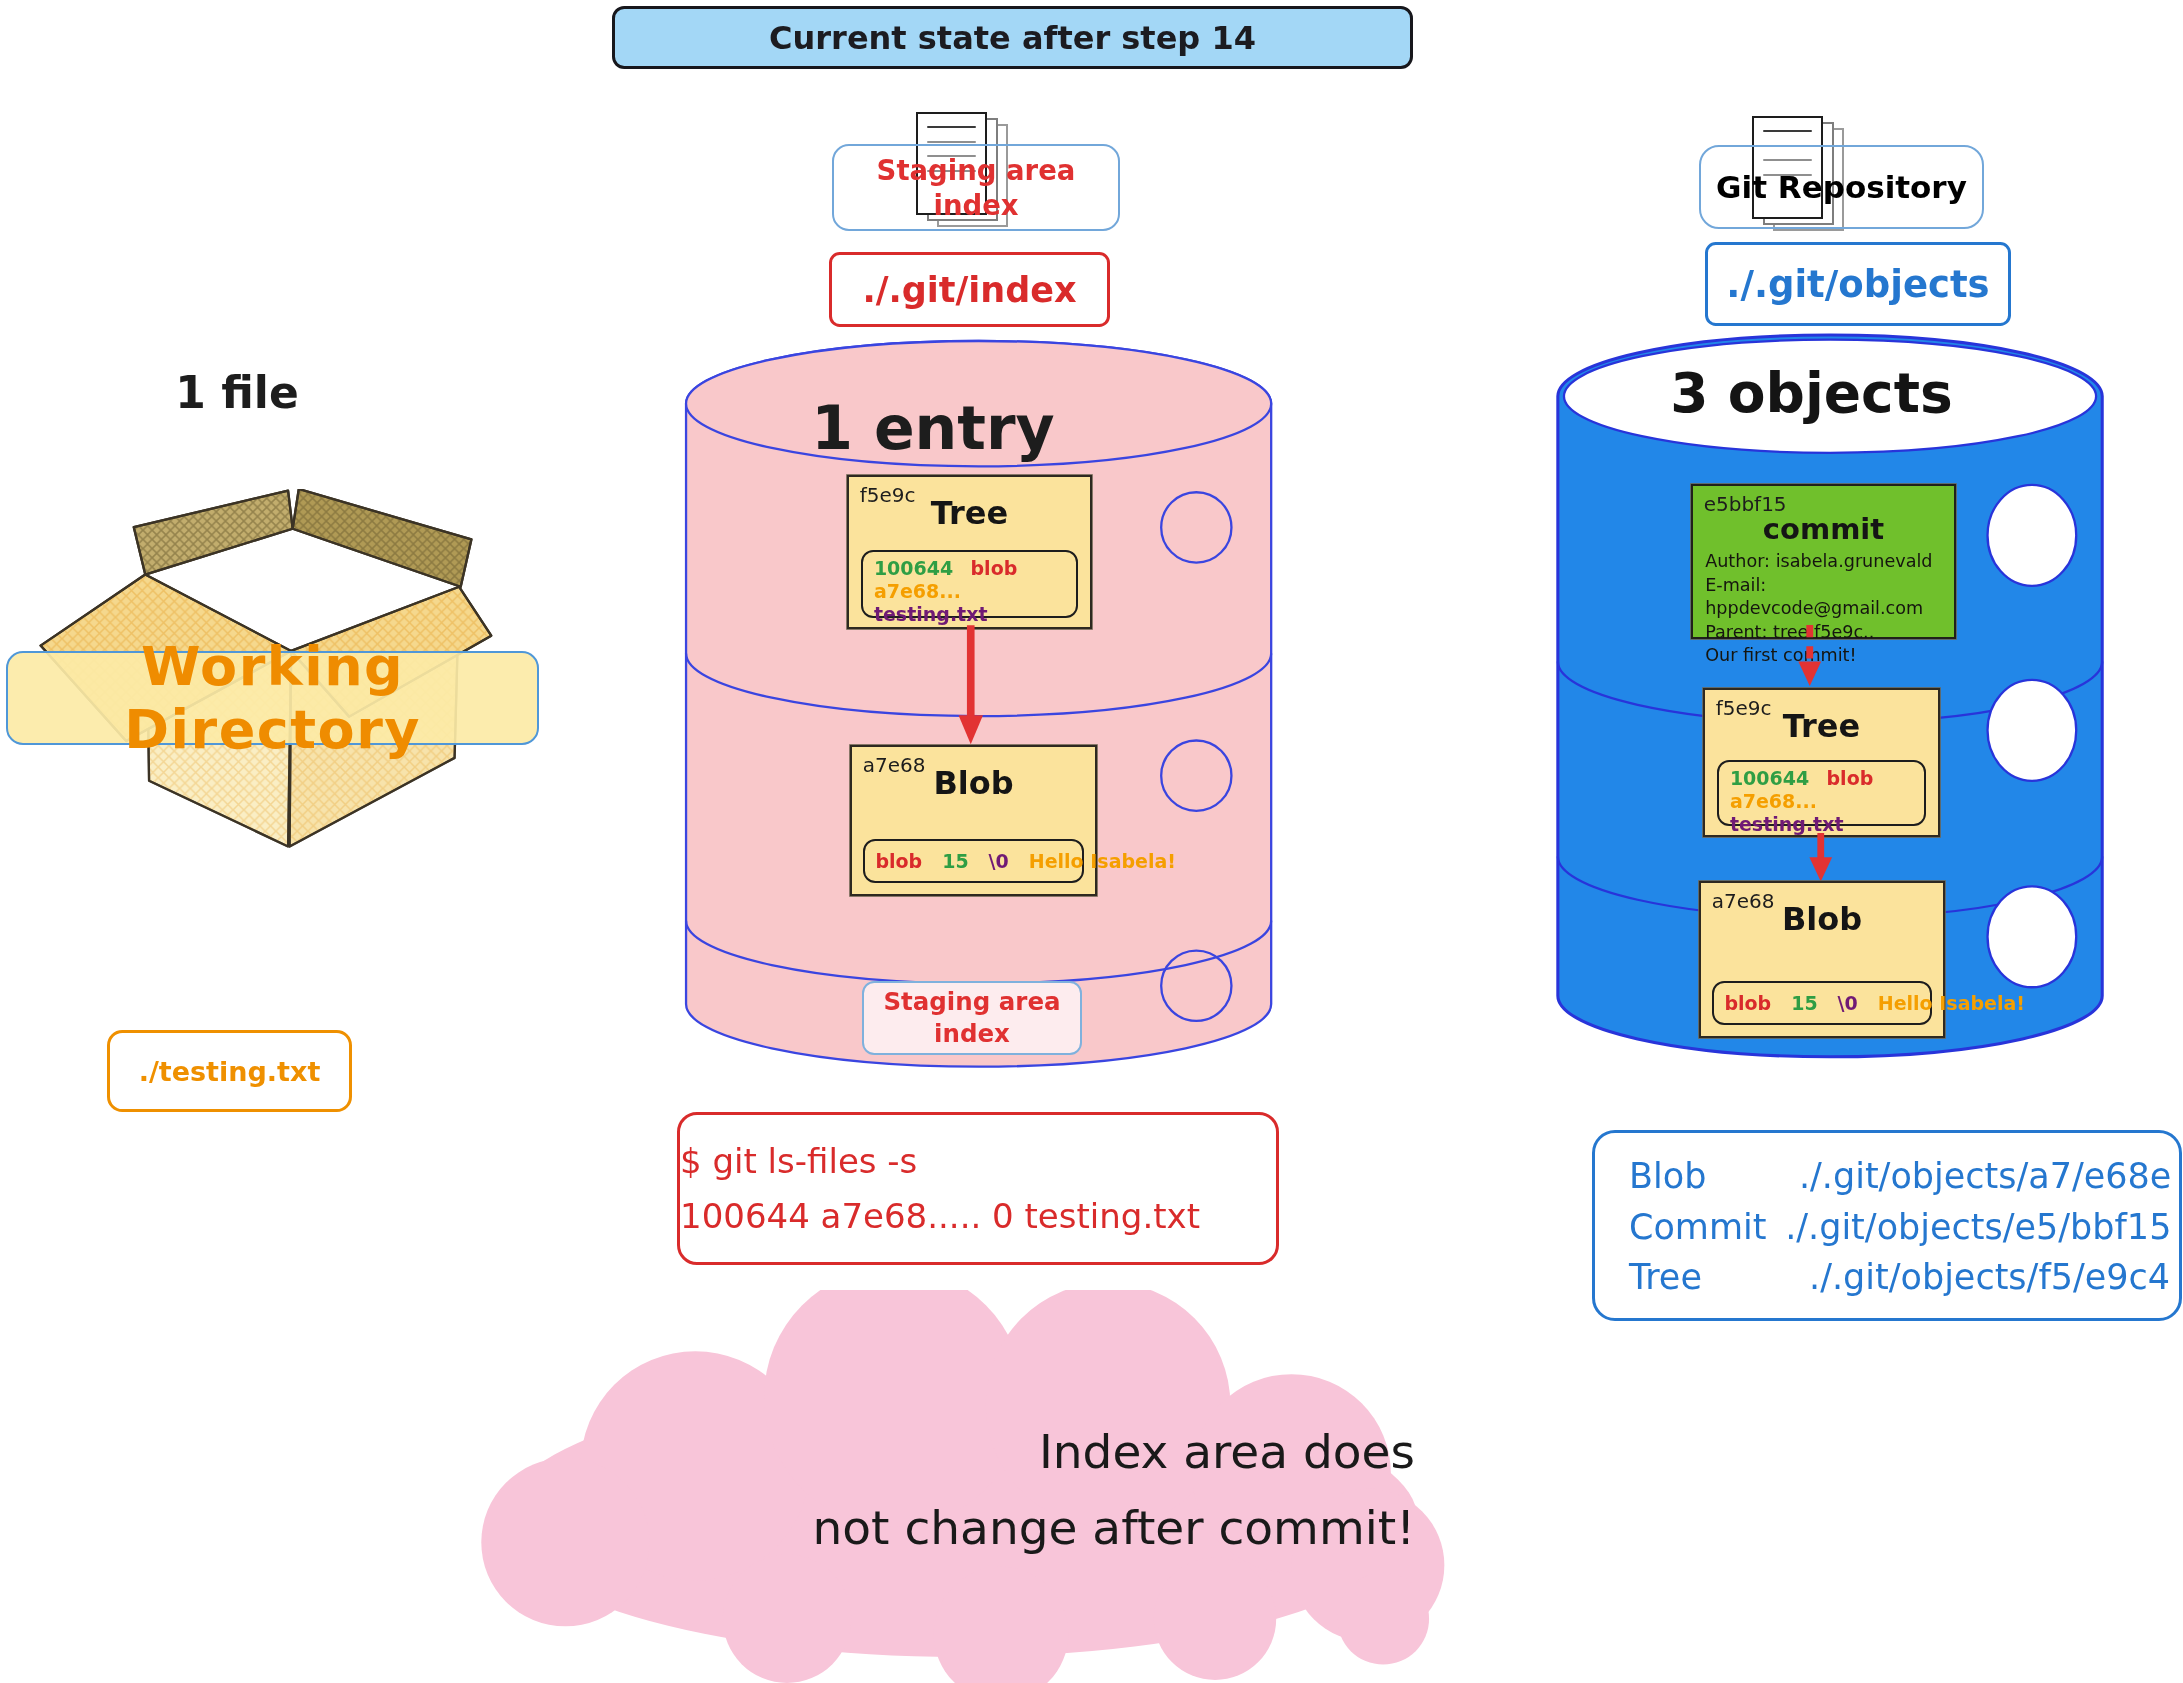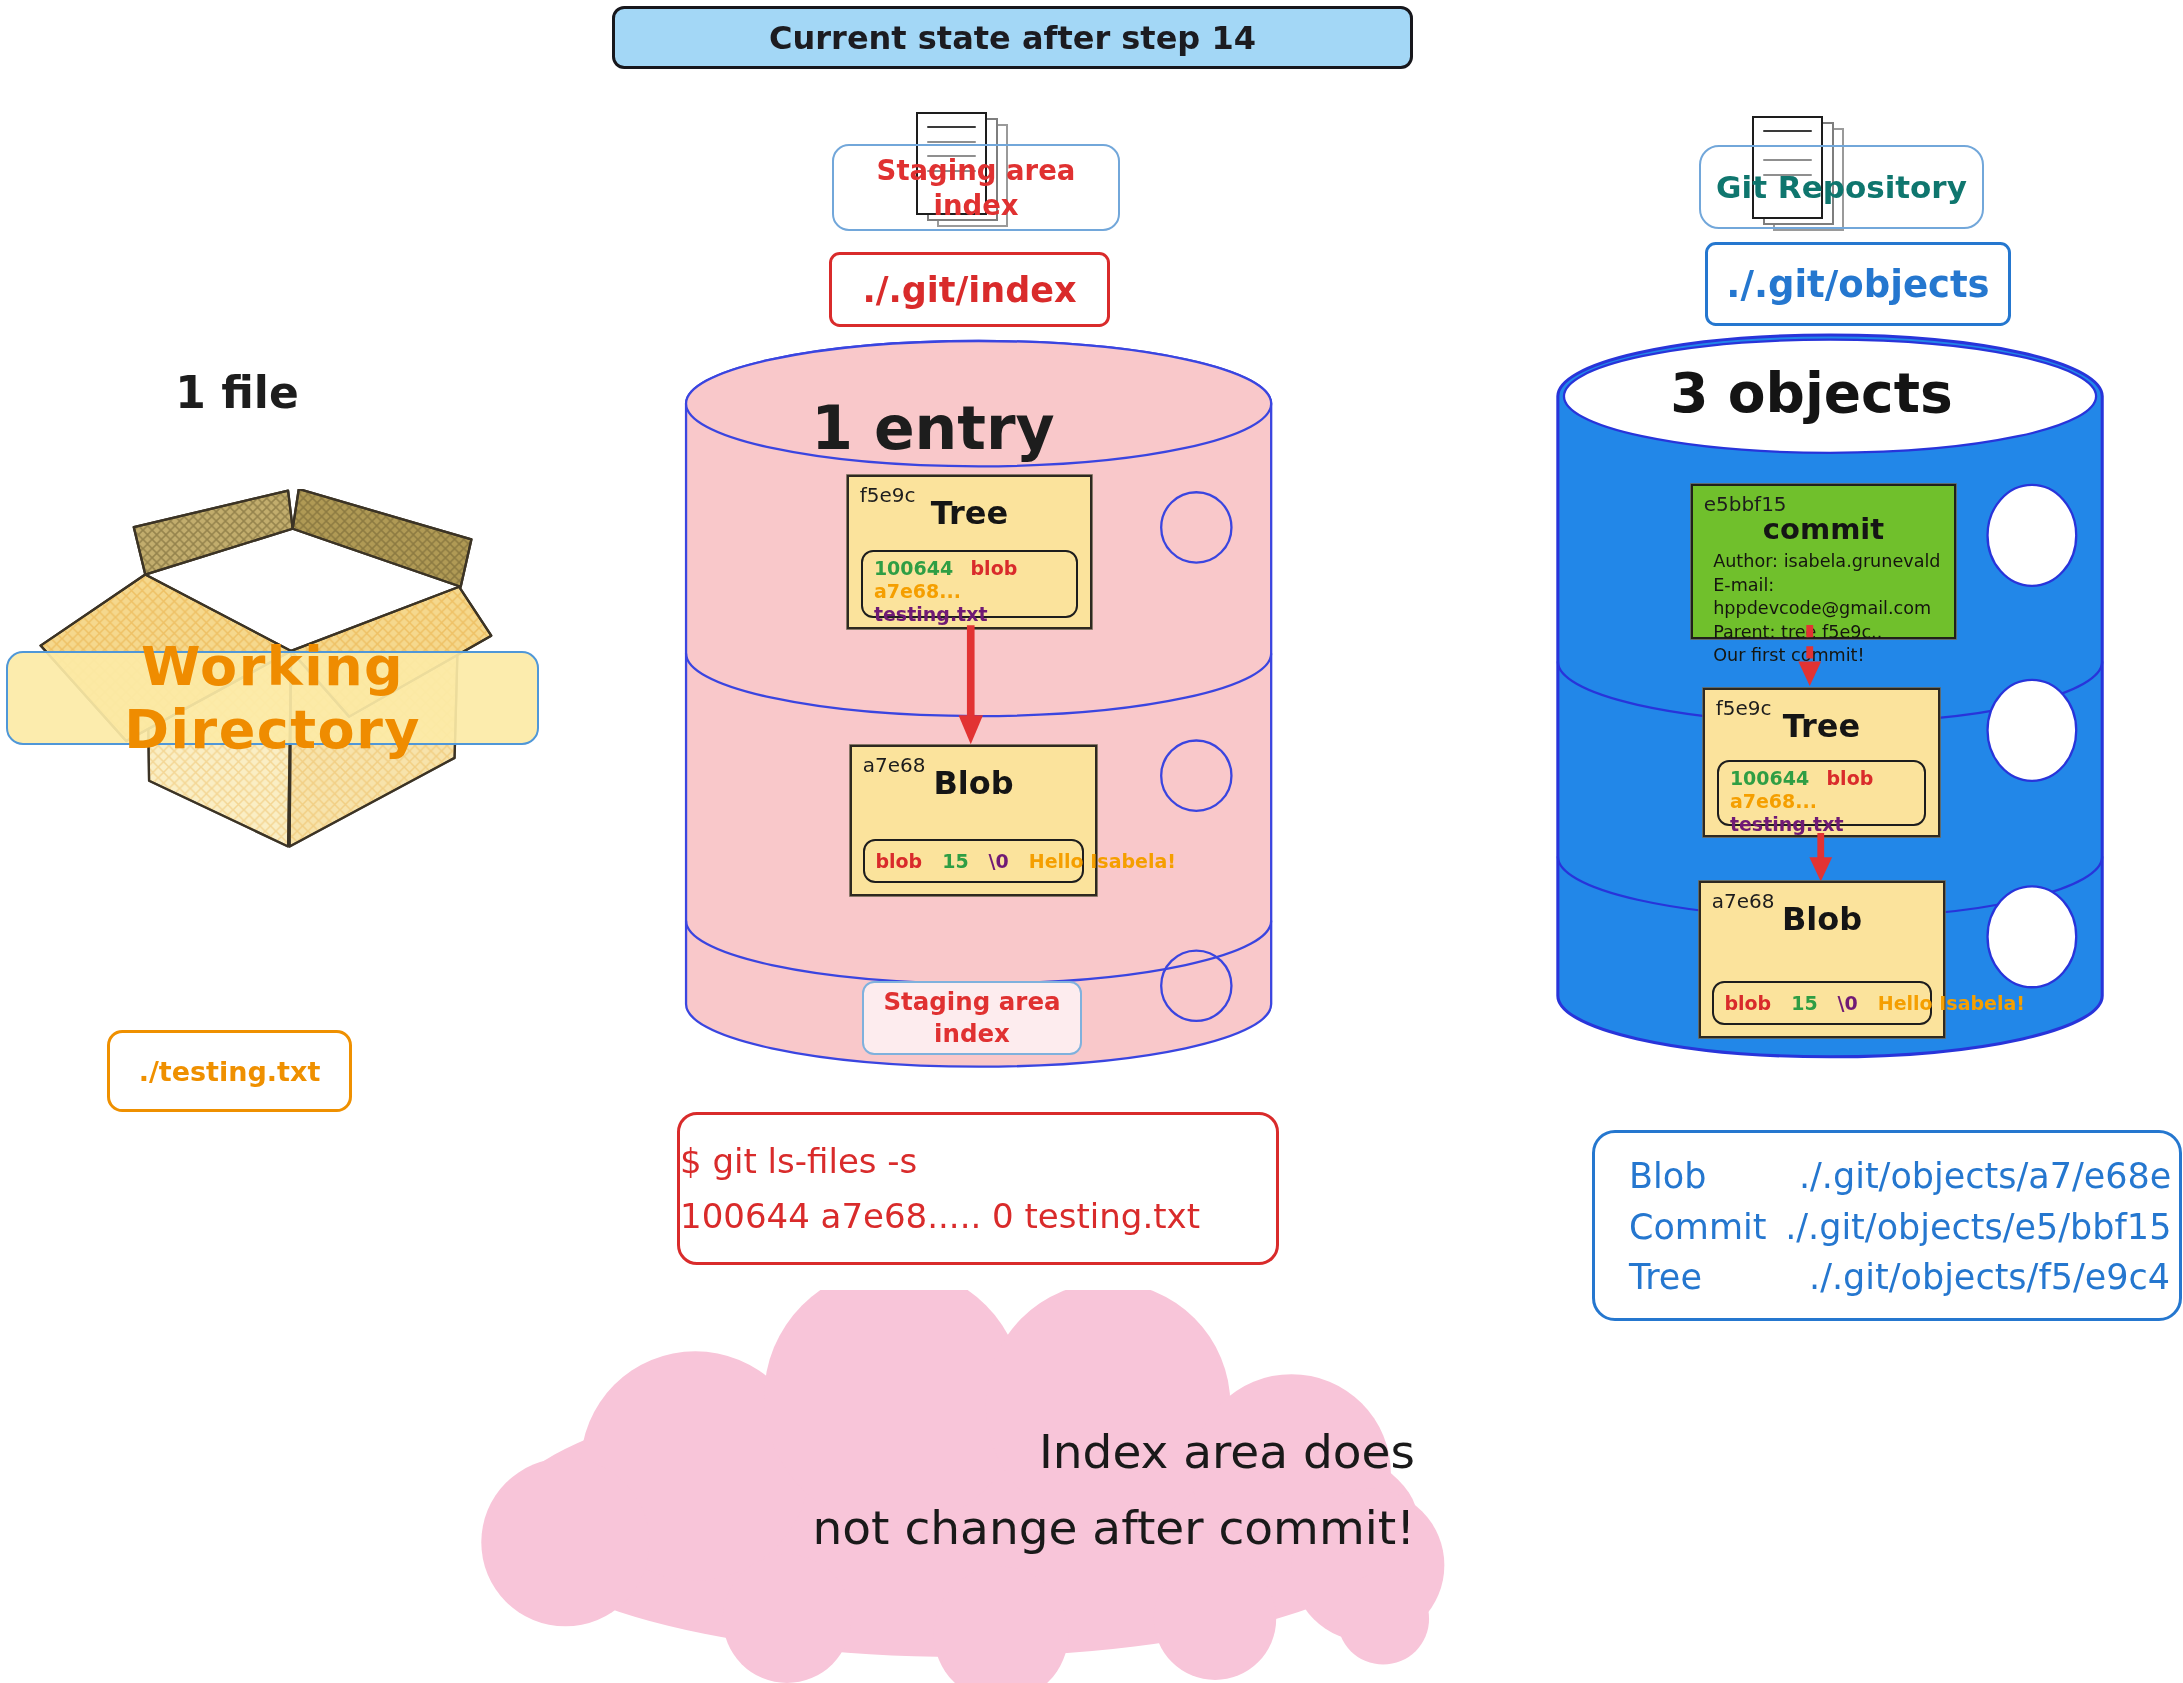--- a/index.html
+++ b/index.html
@@ -9,21 +9,21 @@
   .center{display:flex;align-items:center;justify-content:center;text-align:center;}
 
   
   .title-banner{left:612px;top:6.1px;width:795px;height:57px;background:#a3d7f6;
     border:3.1px solid #17171c;border-radius:12.2px;font-size:32px;font-weight:600;color:#1c1c21;}
 
   
   .lbl-box{border:2.3px solid #72a7da;border-radius:17px;background:transparent;
     font-weight:600;line-height:1.25;}
   .staging-lbl{left:832px;top:144px;width:284px;height:83px;font-size:27.5px;color:#e03131;}
-  .repo-lbl{left:1699px;top:145px;width:281px;height:80px;font-size:31px;color:#0f766e;border-radius:20px;}
+  .repo-lbl{left:1699px;top:145px;width:281px;height:80px;font-size:31px;color:#000000;border-radius:20px;}
   .git-index{left:829px;top:252px;width:275px;height:69px;border:3.1px solid #d92b2b;
     border-radius:10.7px;font-size:35px;font-weight:600;color:#d92b2b;}
   .git-objects{left:1705px;top:242px;width:300px;height:78px;border:3.8px solid #2577cf;
     border-radius:10.7px;font-size:37px;font-weight:600;color:#2577cf;}
 
   
   .pages{width:99px;height:122px;}
   .pages .p{position:absolute;background:#fff;}
   .pages .p3{left:21.4px;top:12.2px;width:67px;height:99px;border:2.3px solid #9a9a9a;}
   .pages .p2{left:10.7px;top:6.1px;width:67px;height:99px;border:2.3px solid #7e7e7e;}
@@ -38,21 +38,21 @@
   
   .card{background:#fbe39c;border:2.3px solid #2e2920;box-shadow:0 0 0 0.8px #6d6450;}
   .card .hash{position:absolute;left:10.7px;top:6.1px;font-size:20px;color:#1d1d1d;}
   .card .ttl{position:absolute;left:0;right:0;top:17px;text-align:center;font-size:32px;font-weight:600;color:#151515;}
   .pill{position:absolute;border:2.3px solid #1d1d1d;border-radius:12.2px;font-size:19px;font-weight:600;}
   .tree-pill{left:12.2px;right:12.2px;top:73px;bottom:9.2px;padding:4.6px 10.7px;line-height:1.22;}
   .blob-pill{left:10.7px;right:10.7px;bottom:10.7px;height:40px;display:flex;align-items:center;
     padding:0 10.7px;gap:20px;white-space:nowrap;}
   .card-green{background:#70c02c;border:2.3px solid #20201a;}
   .card-green .ttl{top:26px;font-size:29px;font-weight:700;}
-  .commit-body{position:absolute;left:12.2px;right:6.1px;top:64px;font-size:17.6px;line-height:1.34;color:#15150f;font-weight:500;margin-left:8px;}
+  .commit-body{position:absolute;left:12.2px;right:6.1px;top:64px;font-size:17.6px;line-height:1.34;color:#15150f;font-weight:500;}
 
   .c-red{color:#d92b2b;} .c-green{color:#2f9e44;} .c-orange{color:#f59f00;} .c-blue{color:#701a75;}
 
   
   .staging-footer{left:862px;top:981px;width:216px;height:70px;background:#fdecee;
     border:2.3px solid #7fb1dd;border-radius:12.2px;font-size:24.5px;font-weight:600;color:#e03131;line-height:1.3;}
 
   
   .cmd-box{left:677px;top:1112px;width:602px;height:153px;border:3.1px solid #d92b2b;border-radius:20px;
     display:flex;flex-direction:column;justify-content:center;gap:15.3px;box-sizing:border-box;}

